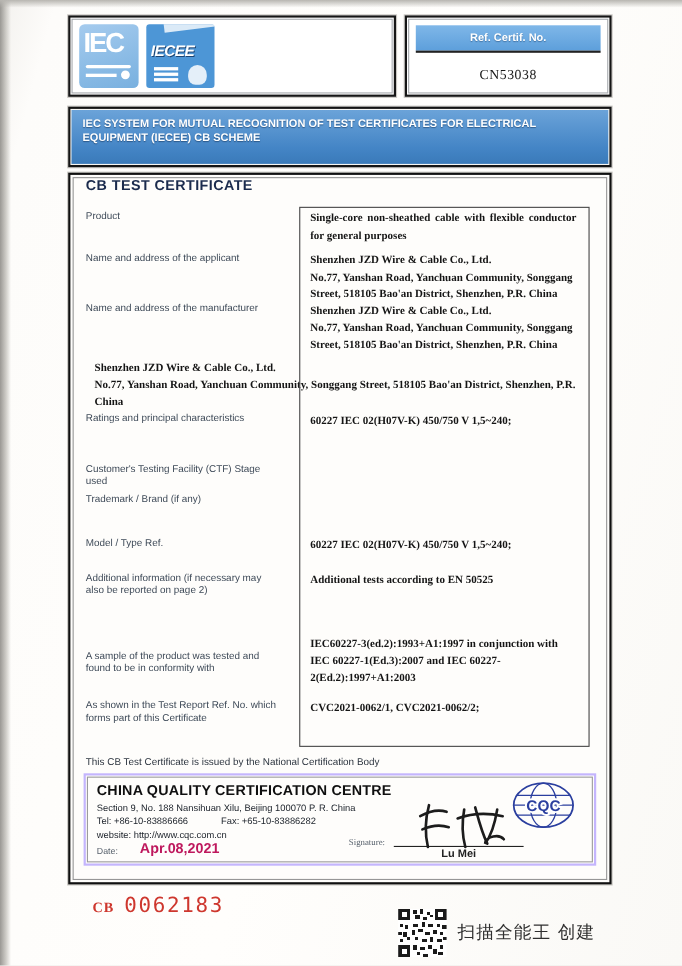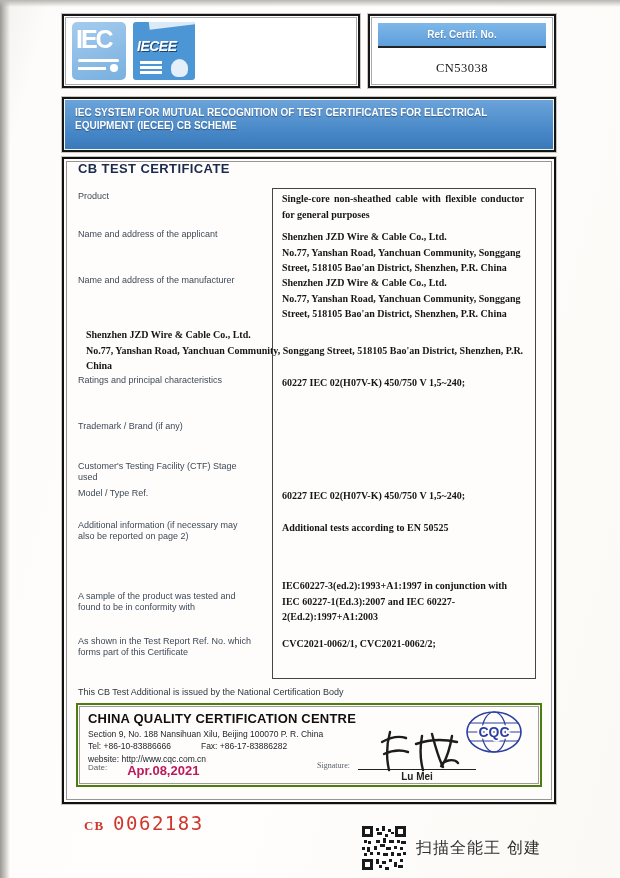--- a/index.html
+++ b/index.html
@@ -65,27 +65,27 @@
     font-family:"Liberation Serif",serif;font-weight:bold;font-size:10px;line-height:15.5px;
     color:#151515;white-space:pre-line;}
   .val.just{text-align:justify;}
   .h38{height:38px}.h46{height:46px}.h52{height:52px}.h48{height:48px}.h40{height:40px}
   .h27{height:27px}.h32{height:32px}.h58{height:58px}
   .lo16{padding-top:16px !important;}
 
   .statement{margin-top:8px;font-size:9px;color:#2e3640;padding-left:2px;}
 
   
-  .issuer-box{margin-top:6px;height:84px;border:2px solid #4d7c0f;position:relative;
+  .issuer-box{margin-top:6px;height:84px;border:2px solid #c4b5fd;position:relative;
     padding:6px 10px;background:#fefdfb;}
   .issuer-box::after{content:"";position:absolute;inset:1px;border:1px solid #9b9b9b;pointer-events:none;}
   .issuer-name{font-weight:bold;font-size:13px;letter-spacing:.2px;color:#0f0f0f;}
   .issuer-line{font-size:8.5px;color:#20262e;margin-top:2.5px;}
   .telfax{display:flex;gap:30px;}
-  .date-row{position:absolute;left:10px;bottom:7px;display:flex;align-items:flex-start;gap:20px;}
+  .date-row{position:absolute;left:10px;bottom:7px;display:flex;align-items:flex-end;gap:20px;}
   .date-lab{font-size:8px;color:#57616c;}
   .date-val{font-family:Liberation Sans, sans-serif;font-weight:bold;font-size:13px;color:#be185d;}
   .sig-wrap{position:absolute;right:64px;bottom:3px;display:flex;align-items:flex-end;gap:8px;}
   .sig-lab{font-size:8px;color:#57616c;margin-bottom:12px;font-family:Liberation Serif, serif;}
   .sig-block{width:118px;text-align:center;}
   .sig-svg{display:block;margin:0 auto -4px;}
   .sig-rule{border-top:1.6px solid #222;}
   .sig-name{font-size:10px;font-weight:bold;color:#222;margin-top:1px;}
   .cqc-logo{position:absolute;right:16px;top:4px;}
 
@@ -155,54 +155,54 @@
 No.77, Yanshan Road, Yanchuan Community, Songgang Street, 518105 Bao'an District, Shenzhen, P.R. China</div>
         </div>
         <div class="crow h48">
           <div class="val">Shenzhen JZD Wire &amp; Cable Co., Ltd.
 No.77, Yanshan Road, Yanchuan Community, Songgang Street, 518105 Bao'an District, Shenzhen, P.R. China</div>
         </div>
         <div class="crow h46">
           <div class="lbl">Ratings and principal characteristics</div>
           <div class="val">60227 IEC 02(H07V-K) 450/750 V 1,5~240;</div>
         </div>
+        <div class="crow h27">
+          <div class="lbl">Customer's Testing Facility (CTF) Stage used</div>
+          <div class="val"></div>
+        </div>
         <div class="crow h40">
           <div class="lbl">Trademark / Brand (if any)</div>
           <div class="val"></div>
         </div>
-        <div class="crow h27">
-          <div class="lbl">Customer's Testing Facility (CTF) Stage used</div>
-          <div class="val"></div>
-        </div>
         <div class="crow h32">
           <div class="lbl">Model / Type Ref.</div>
           <div class="val">60227 IEC 02(H07V-K) 450/750 V 1,5~240;</div>
         </div>
         <div class="crow h58">
           <div class="lbl">Additional information (if necessary may also be reported on page 2)</div>
           <div class="val">Additional tests according to EN 50525</div>
         </div>
         <div class="crow h58">
           <div class="lbl lo16">A sample of the product was tested and found to be in conformity with</div>
           <div class="val">IEC60227-3(ed.2):1993+A1:1997 in conjunction with IEC 60227-1(Ed.3):2007 and IEC 60227-2(Ed.2):1997+A1:2003</div>
         </div>
         <div class="crow h46">
           <div class="lbl">As shown in the Test Report Ref. No. which forms part of this Certificate</div>
           <div class="val">CVC2021-0062/1, CVC2021-0062/2;</div>
         </div>
       </div>
 
-      <div class="statement">This CB Test Additional is issued by the National Certification Body</div>
+      <div class="statement">This CB Test Certificate is issued by the National Certification Body</div>
 
       <div class="issuer-box">
         <div class="issuer-name">CHINA QUALITY CERTIFICATION CENTRE</div>
         <div class="issuer-line">Section 9, No. 188 Nansihuan Xilu, Beijing 100070 P. R. China</div>
         <div class="issuer-line telfax">
           <span>Tel: +86-10-83886666</span>
-          <span>Fax: +86-17-83886282</span>
+          <span>Fax: +65-10-83886282</span>
         </div>
         <div class="issuer-line">website: http://www.cqc.com.cn</div>
 
         <div class="date-row">
           <span class="date-lab">Date:</span>
           <span class="date-val">Apr.08,2021</span>
         </div>
 
         <div class="sig-wrap">
           <span class="sig-lab">Signature:</span>

